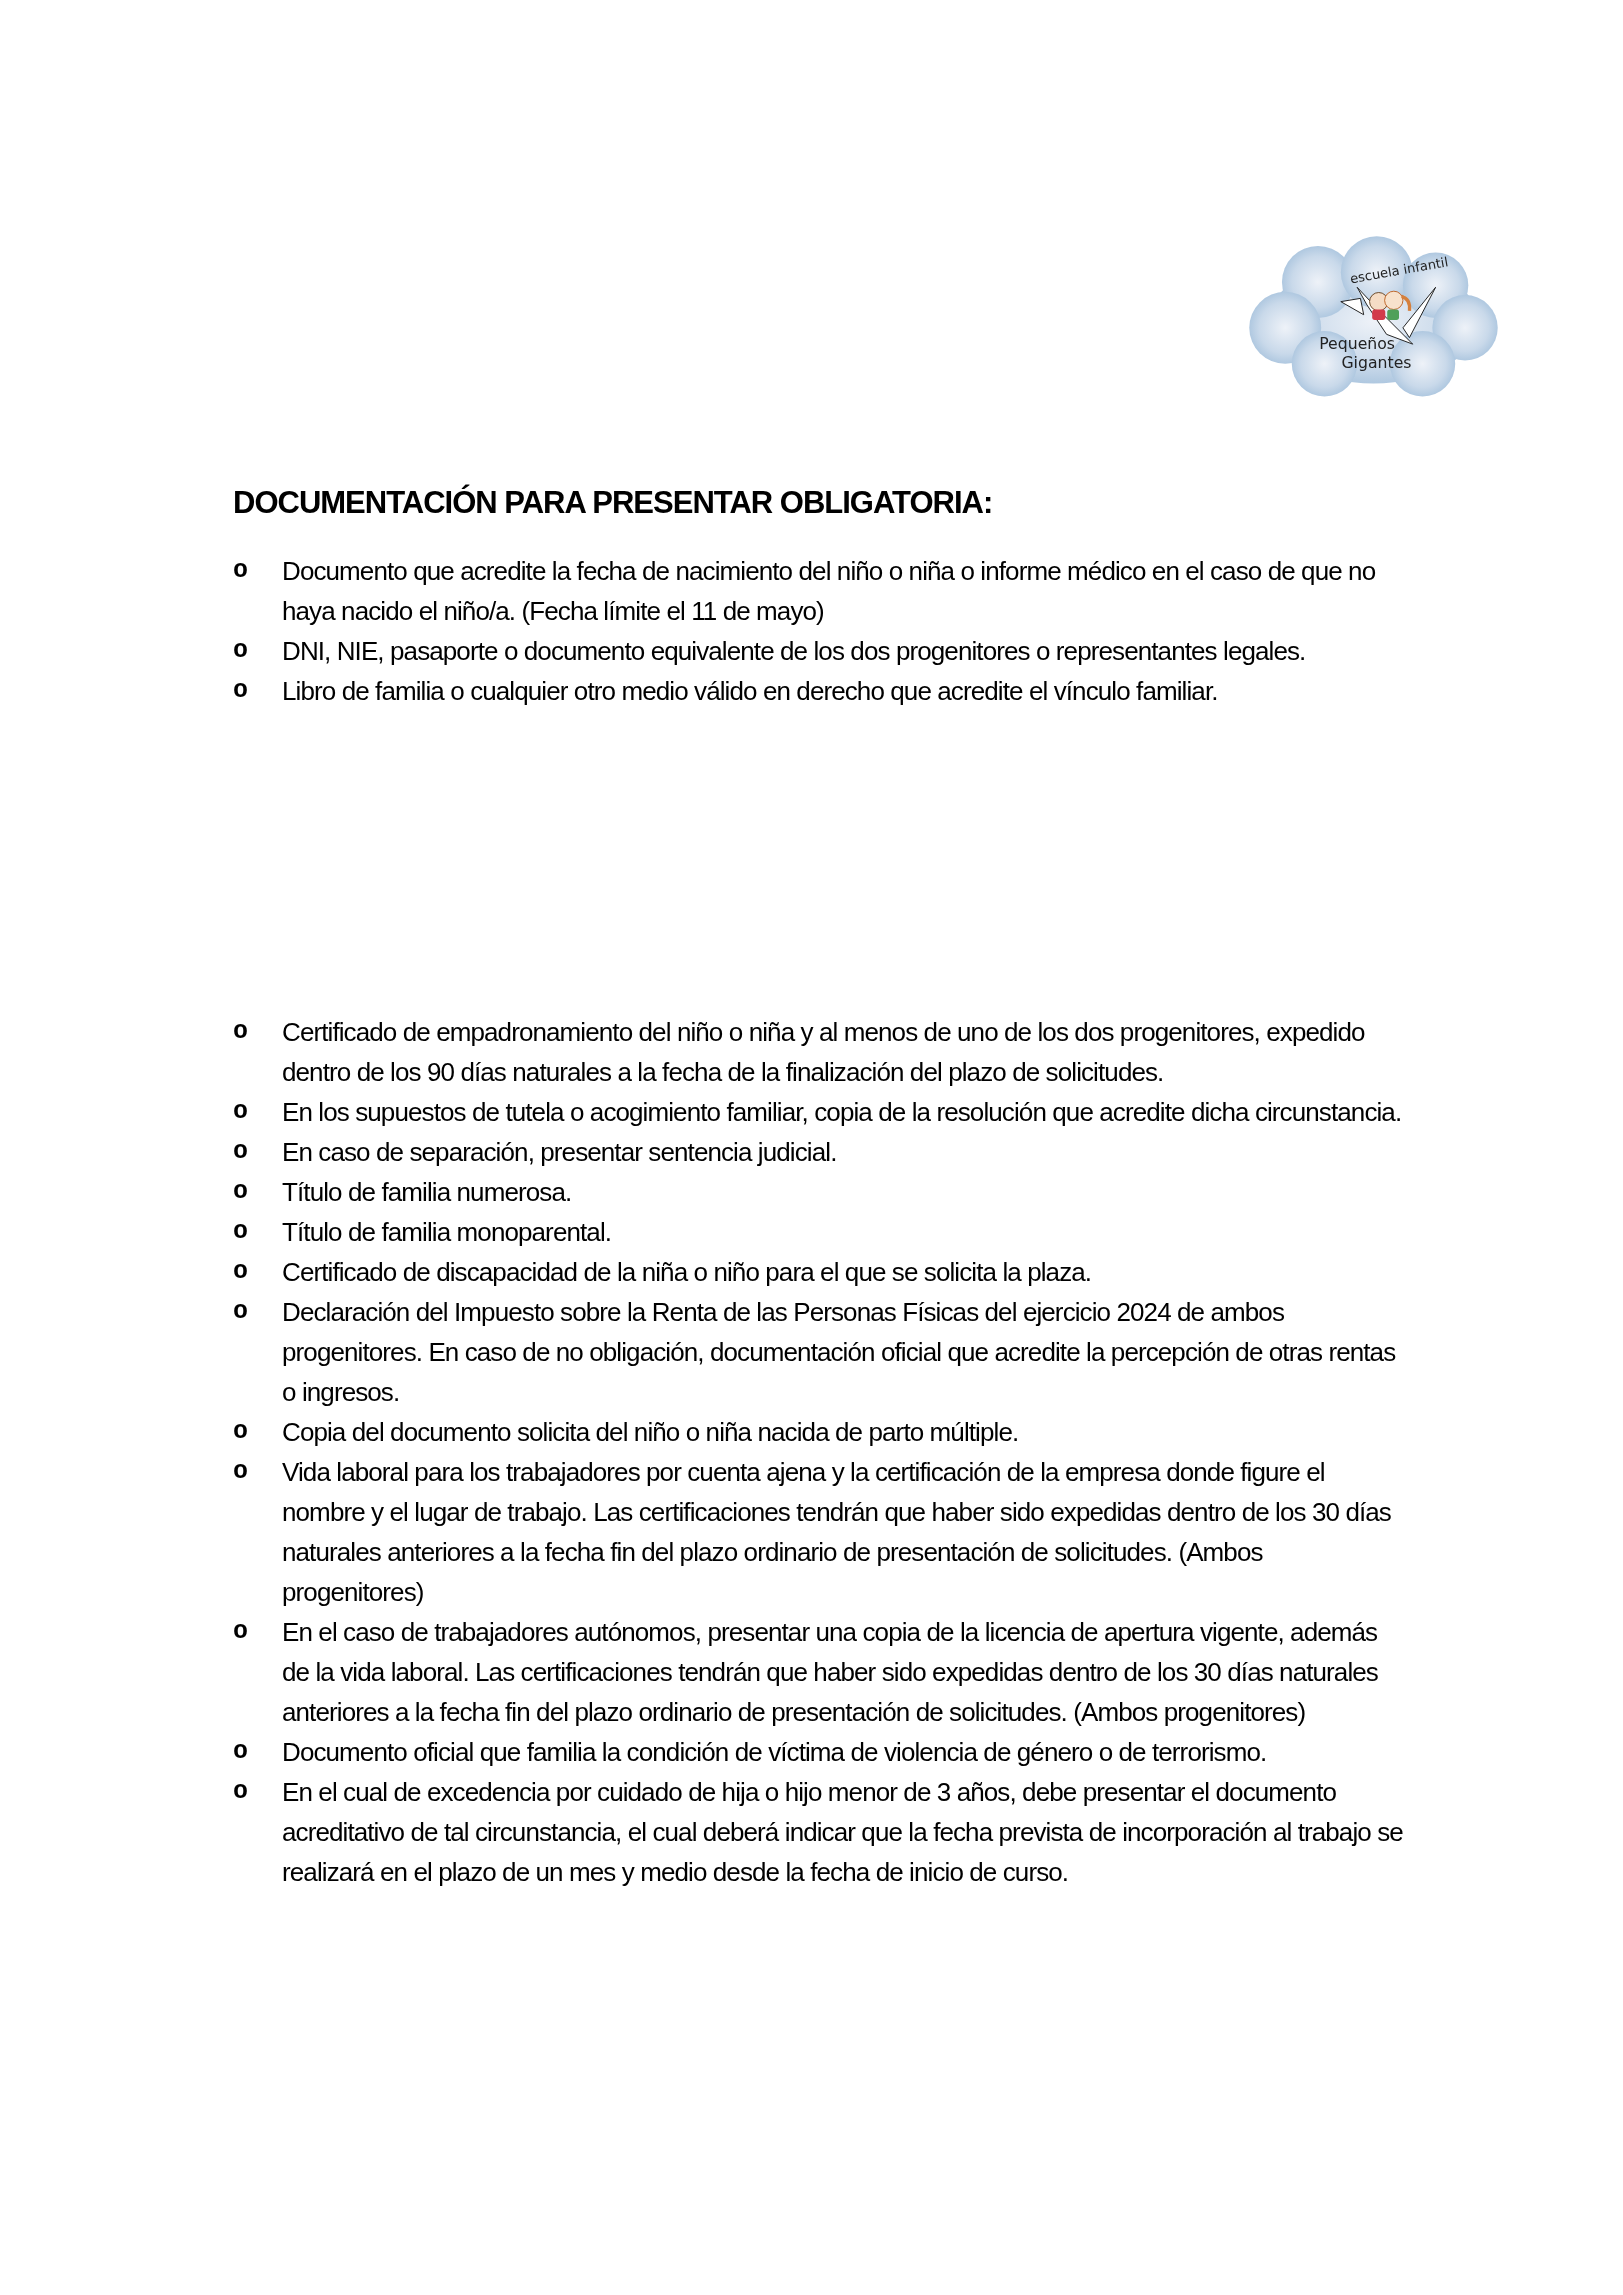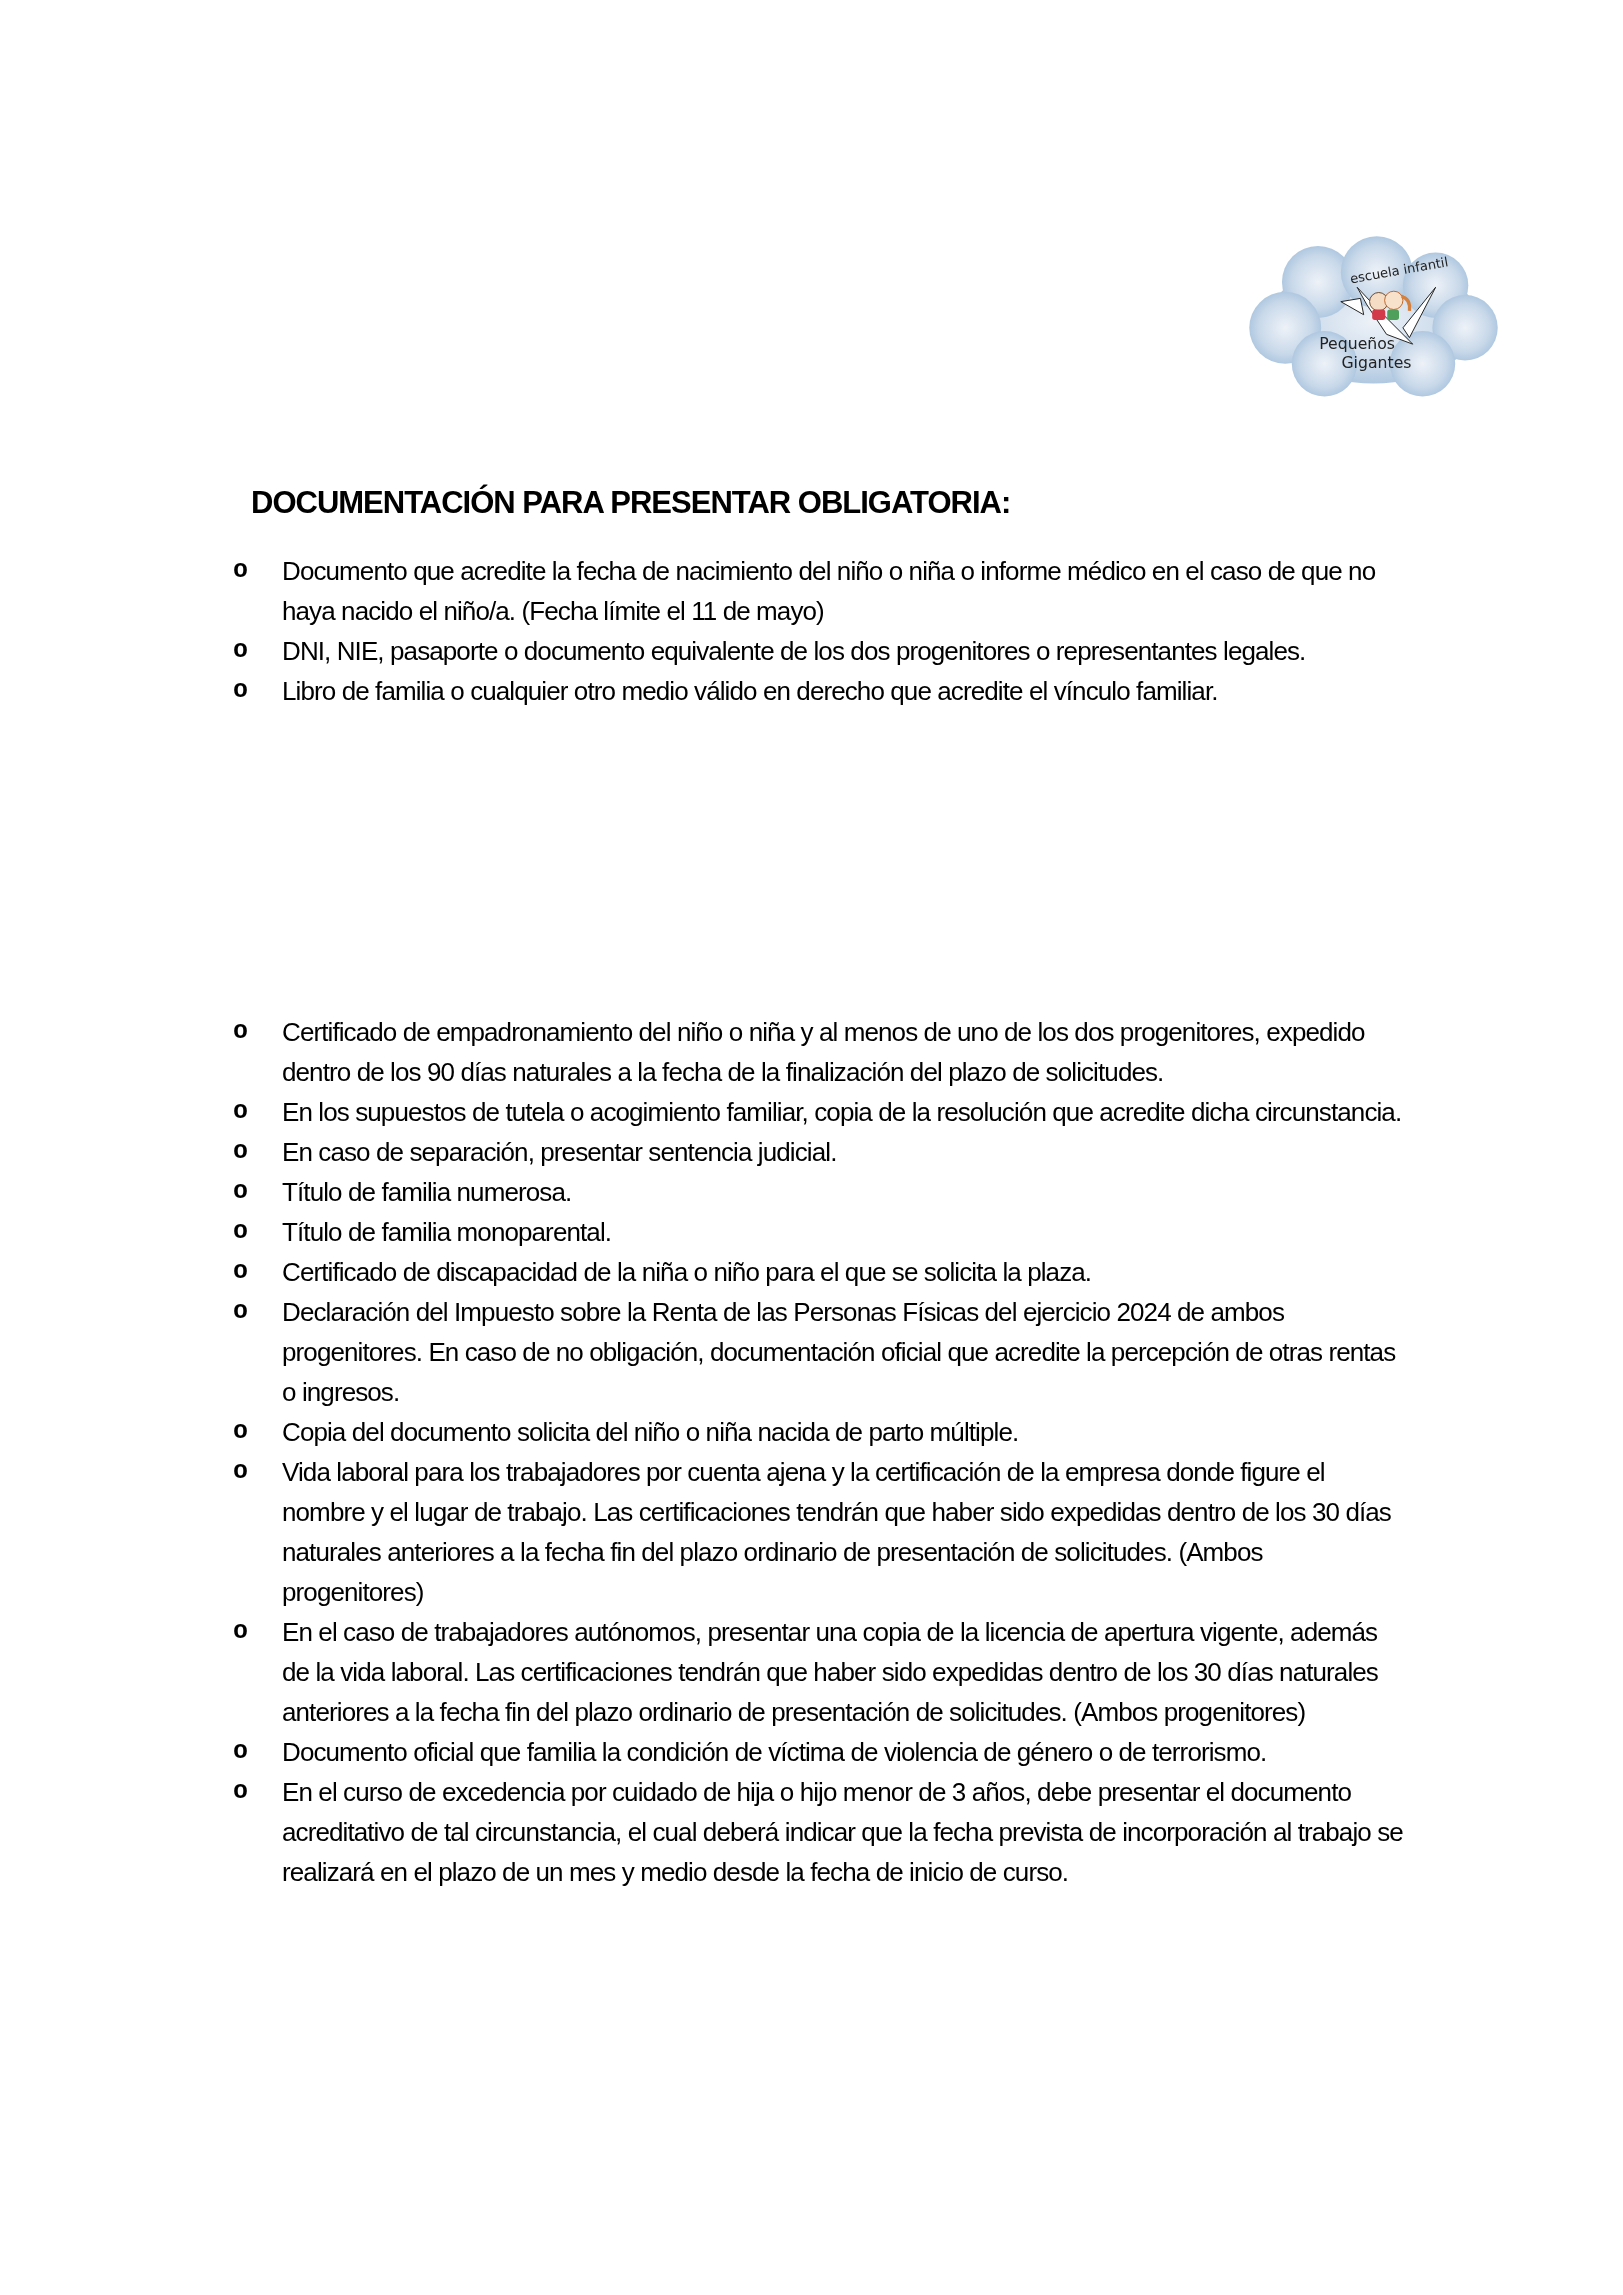--- a/index.html
+++ b/index.html
@@ -1,20 +1,20 @@
 <!DOCTYPE html>
 <html style="font-size:10.5px"><head>
 <meta charset="utf-8">
 <style>
   html, body { margin: 0; padding: 0; background: #ffffff; }
   body { width: 1623px; height: 2295px; position: relative; overflow: hidden;
          font-family: "Liberation Sans", sans-serif; color: #000; }
   .page { position: absolute; left: 0; top: 0; width: 1623px; height: 2295px; background: #fff; }
   .logo { position: absolute; left: 1246px; top: 236px; width: 255px; height: 164px; }
-  .heading { position: absolute; left: 251px; font-weight: bold; font-size: 31px;
+  .heading { position: absolute; left: 233px; font-weight: bold; font-size: 31px;
              letter-spacing: -1px; line-height: 40px; margin: 0; }
   .h1 { top: 483px; }
   .h2 { top: 894px; width: 1112px; }
   .list { position: absolute; left: 233px; width: 1171px; margin: 0; padding: 0; list-style: none;
           font-size: 26px; line-height: 40px; letter-spacing: -0.9px; }
   .list1 { top: 551px; }
   .list2 { top: 1012px; }
   .item { position: relative; padding-left: 49px; margin: 0; }
   .bullet { position: absolute; left: 0; top: 0; font-weight: bold; font-family: "Liberation Mono", monospace; font-size: 25px; letter-spacing: 0; }
   .b { font-weight: normal; }
@@ -74,17 +74,17 @@
       <li class="item"><span class="bullet">o</span><span>En los supuestos de </span><span class="b">tutela</span><span> o </span><span class="b">acogimiento familiar</span><span>, copia de la resolución que acredite dicha circunstancia.</span></li>
       <li class="item"><span class="bullet">o</span><span>En caso de </span><span class="b">separación</span><span>, presentar sentencia judicial.</span></li>
       <li class="item"><span class="bullet">o</span><span>Título de </span><span class="b">familia numerosa</span><span>.</span></li>
       <li class="item"><span class="bullet">o</span><span>Título de </span><span class="b">familia monoparental</span><span>.</span></li>
       <li class="item"><span class="bullet">o</span><span>Certificado de </span><span class="b">discapacidad</span><span> de la niña o niño para el que se solicita la plaza.</span></li>
       <li class="item"><span class="bullet">o</span><span>Declaración del </span><span class="b">Impuesto sobre la Renta de las Personas Físicas del ejercicio 2024</span><span> de ambos progenitores. En caso de no obligación, documentación oficial que acredite la percepción de otras rentas o ingresos.</span></li>
       <li class="item"><span class="bullet">o</span><span>Copia del documento solicita del niño o niña nacida de </span><span class="b">parto múltiple</span><span>.</span></li>
       <li class="item"><span class="bullet">o</span><span class="b">Vida laboral</span><span> para los trabajadores por cuenta ajena y la </span><span class="b">certificación de la empresa</span><span> donde figure el nombre y el lugar de trabajo. Las certificaciones tendrán que haber sido expedidas dentro de los 30 días naturales anteriores a la fecha fin del plazo ordinario de presentación de solicitudes. (Ambos progenitores)</span></li>
       <li class="item"><span class="bullet">o</span><span>En el caso de trabajadores </span><span class="b">autónomos</span><span>, presentar una copia de la </span><span class="b">licencia de apertura vigente,</span><span> además de la </span><span class="b">vida laboral</span><span>. Las certificaciones tendrán que haber sido expedidas dentro de los 30 días naturales anteriores a la fecha fin del plazo ordinario de presentación de solicitudes. (Ambos progenitores)</span></li>
       <li class="item"><span class="bullet">o</span><span>Documento oficial que familia la condición de </span><span class="b">víctima de violencia de género o de terrorismo.</span></li>
-      <li class="item"><span class="bullet">o</span><span>En el curso de </span><span class="b">excedencia</span><span> por cuidado de hija o hijo menor de 3 años, debe presentar el documento acreditativo de tal circunstancia, el cual deberá indicar que la fecha prevista de incorporación al trabajo se realizará en el plazo de un mes y medio desde la fecha de inicio de curso.</span></li>
+      <li class="item"><span class="bullet">o</span><span>En el cual de </span><span class="b">excedencia</span><span> por cuidado de hija o hijo menor de 3 años, debe presentar el documento acreditativo de tal circunstancia, el cual deberá indicar que la fecha prevista de incorporación al trabajo se realizará en el plazo de un mes y medio desde la fecha de inicio de curso.</span></li>
     </ul>
 
 </div>
 
 
 </body></html>

